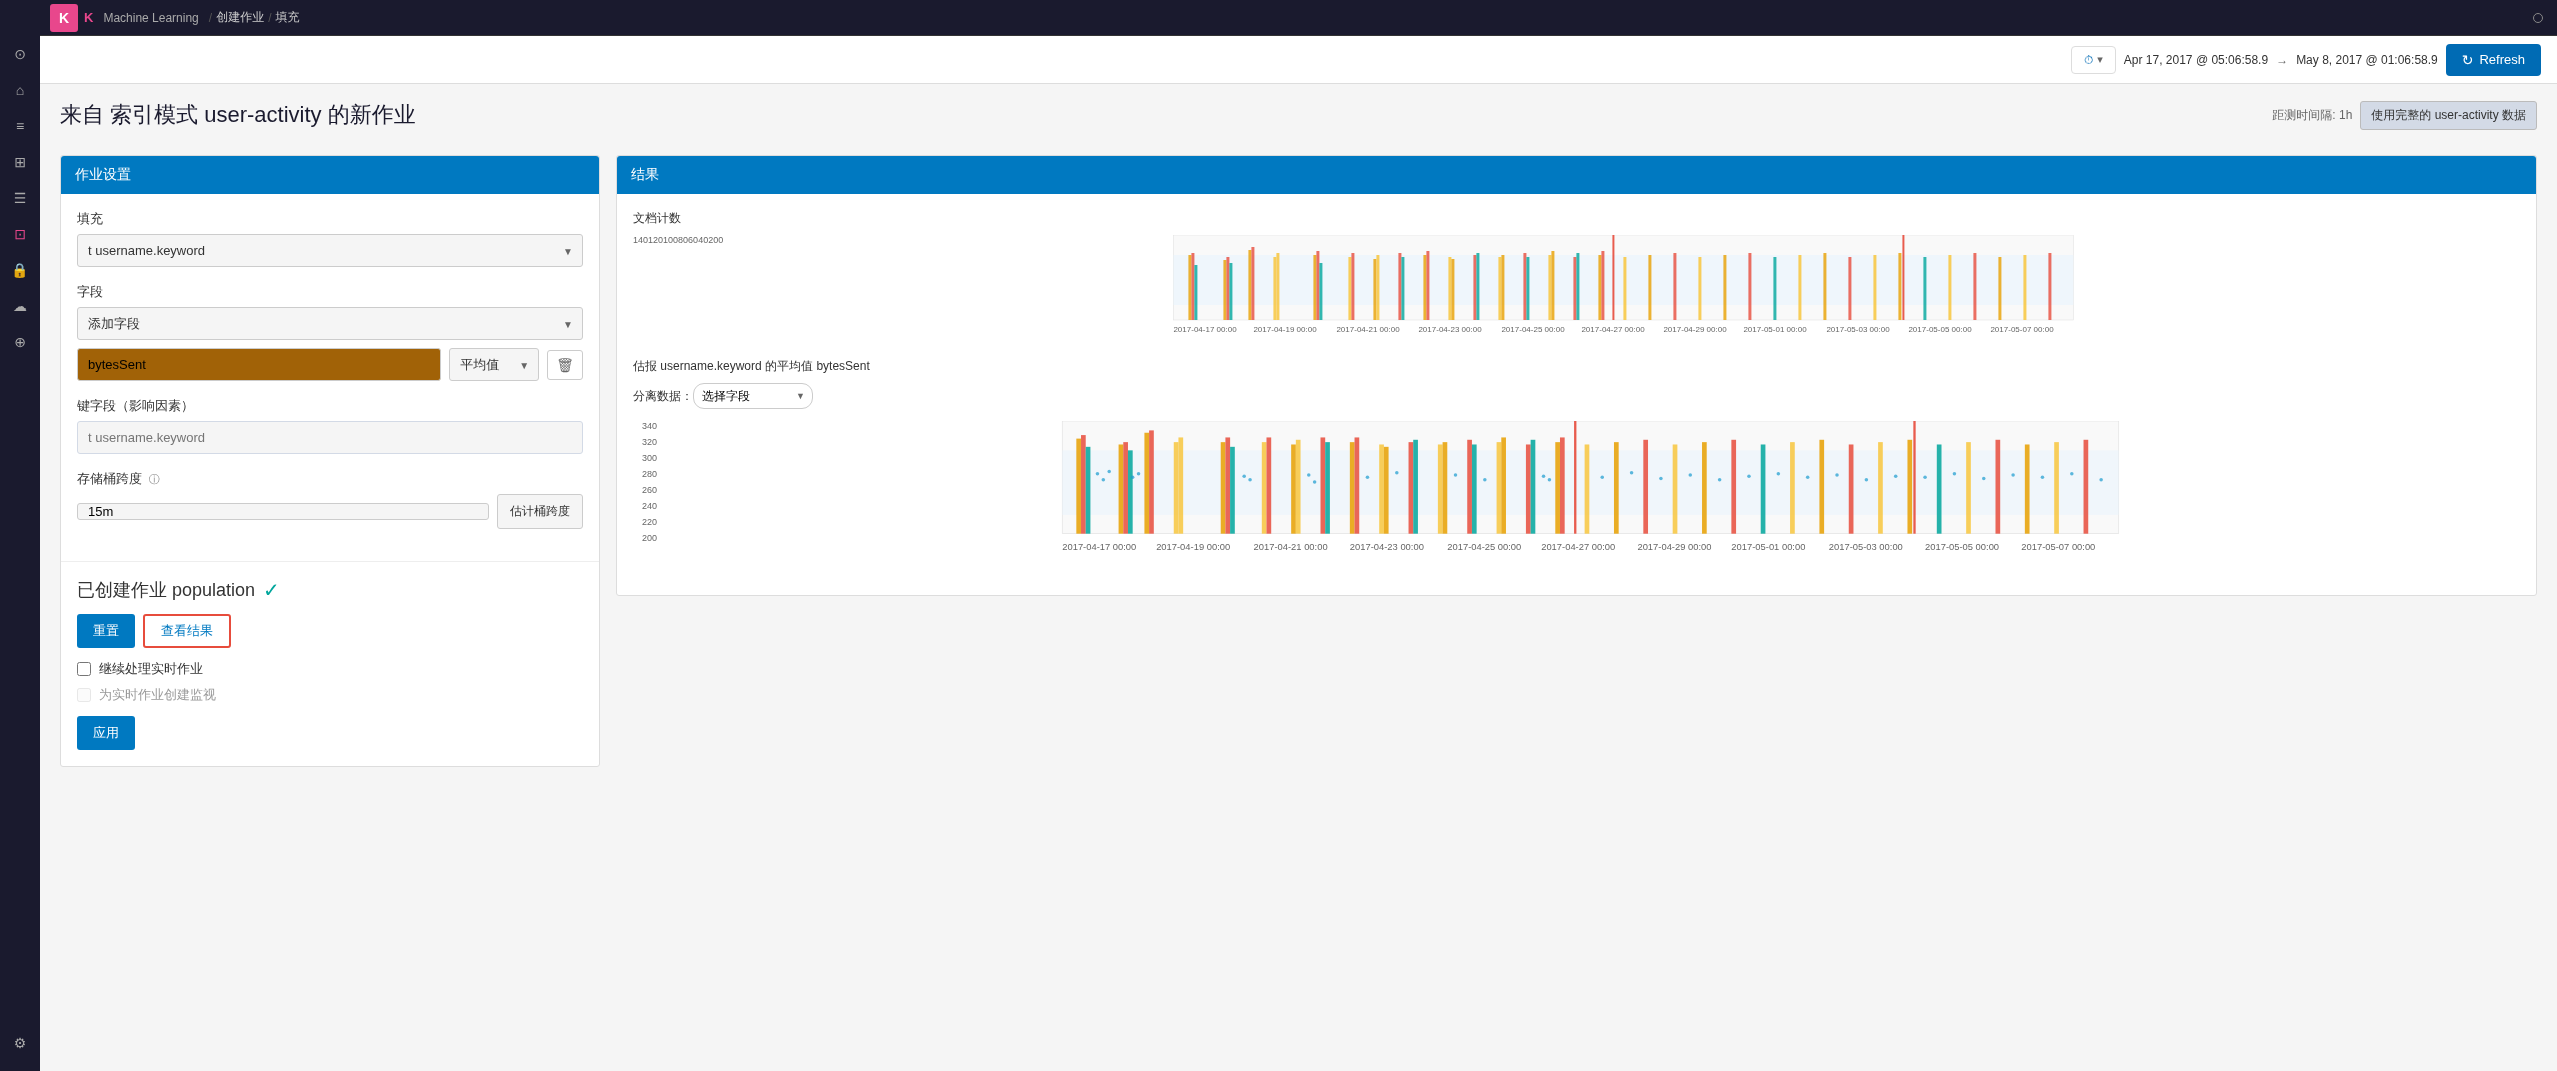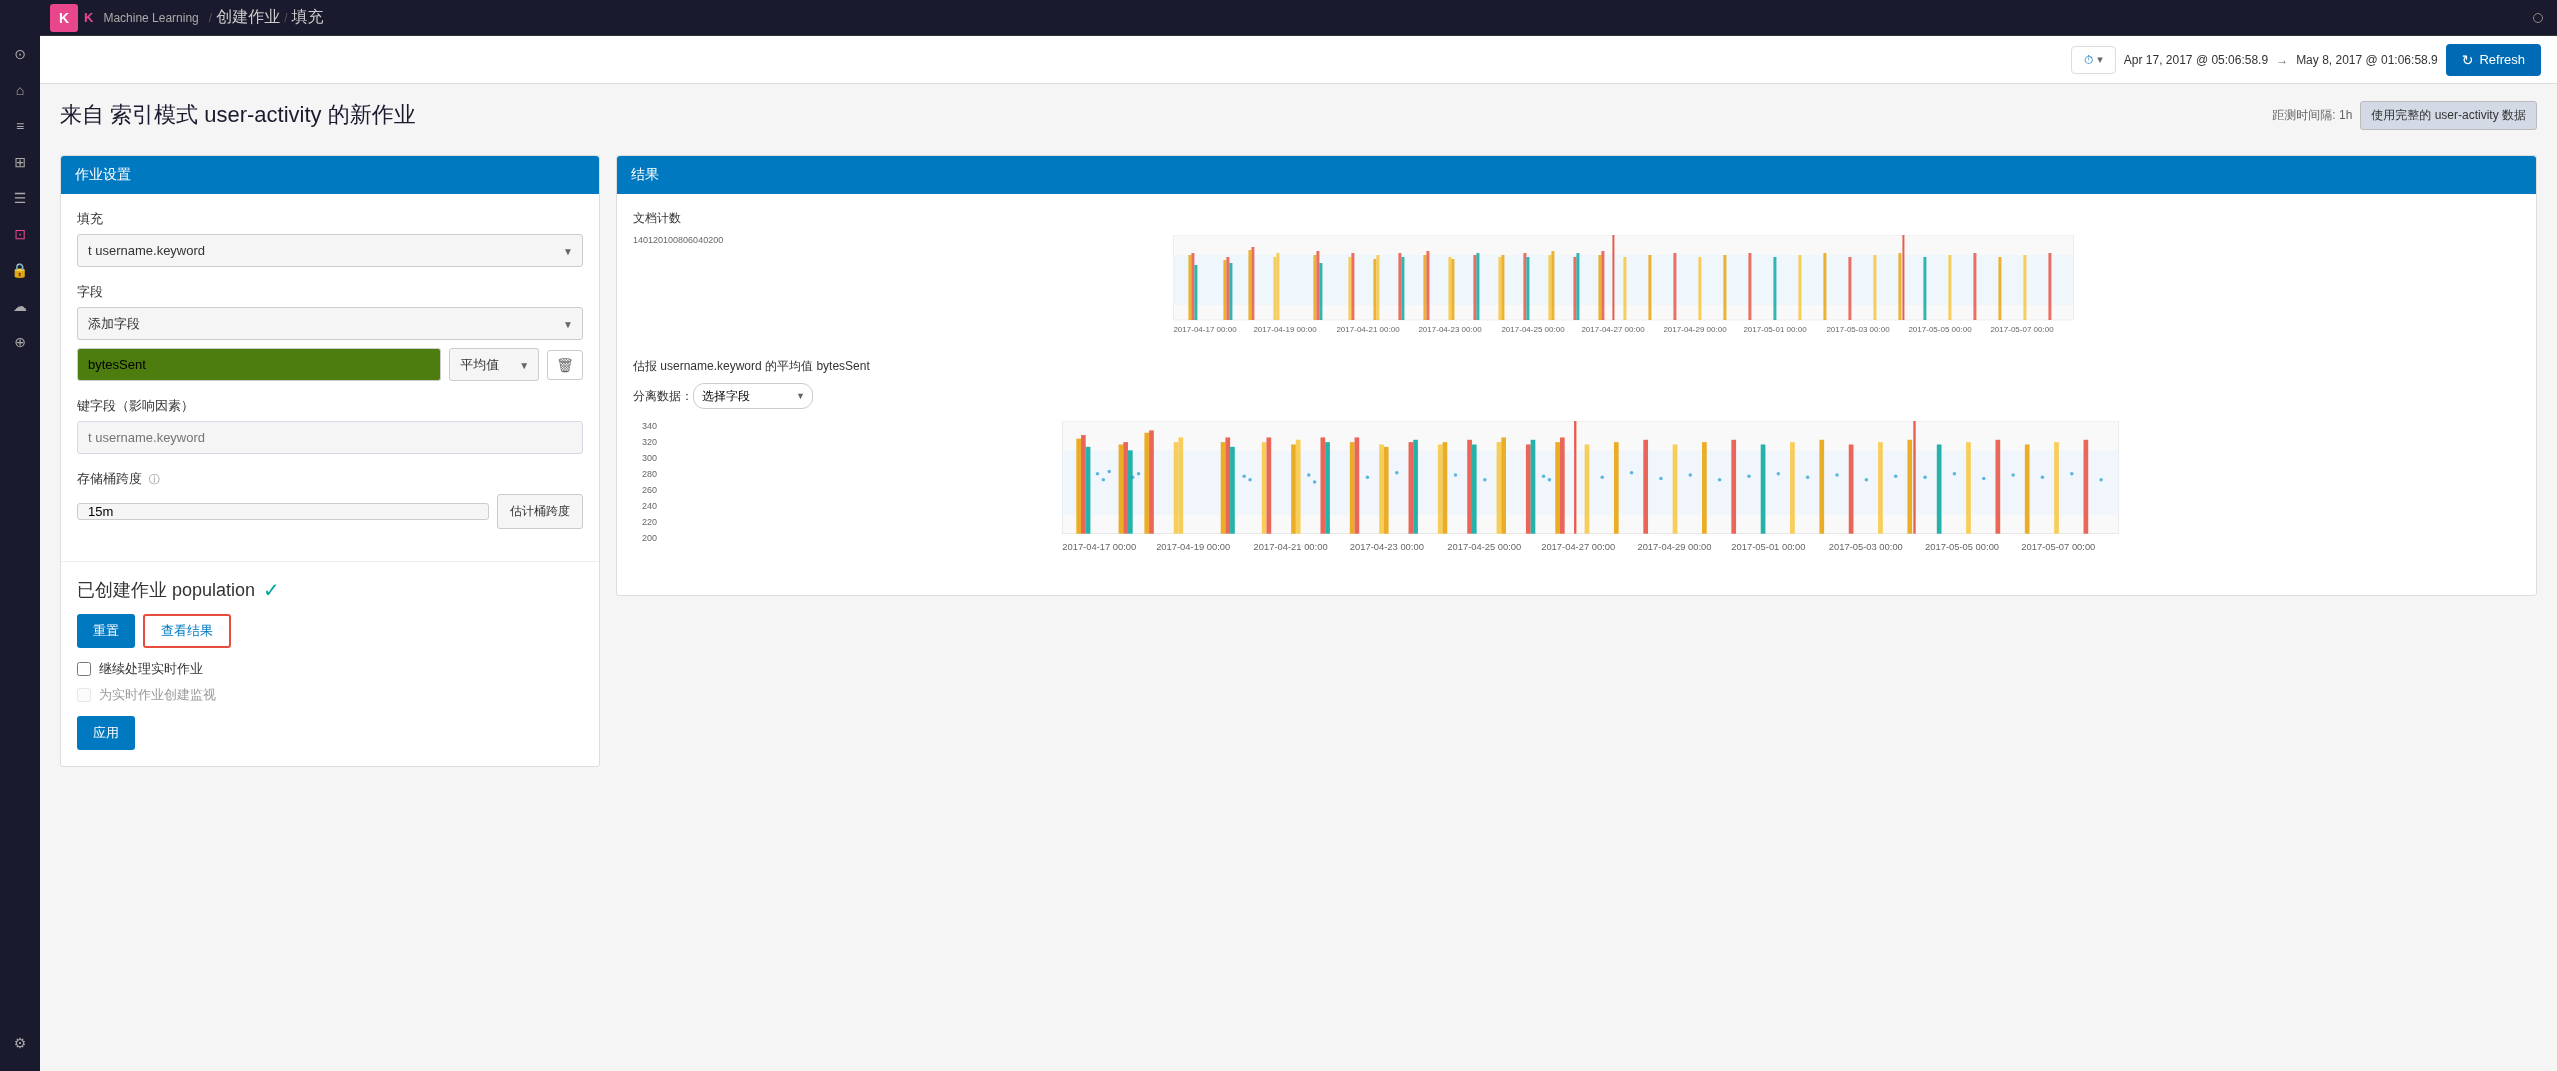--- a/index.html
+++ b/index.html
@@ -7,21 +7,21 @@
 
     
     .top-nav {
       display: flex; align-items: center;
       background: #1a1a2e; height: 36px; padding: 0 10px;
       border-bottom: 1px solid #333;
     }
     .top-nav-logo { width: 28px; height: 28px; background: #e8478c; border-radius: 3px; display: flex; align-items: center; justify-content: center; color: white; font-weight: bold; font-size: 14px; margin-right: 6px; }
     .top-nav-app { color: #aaa; font-size: 12px; margin-right: 6px; }
     .top-nav-separator { color: #555; margin: 0 4px; }
-    .breadcrumb-item { color: #ccc; font-size: 16px; }
+    .breadcrumb-item { color: #ccc; font-size: 12px; }
     .breadcrumb-item.active { color: #ccc; }
 
     
     .second-nav {
       display: flex; align-items: center; justify-content: flex-end;
       background: #fff; height: 48px; padding: 0 16px;
       border-bottom: 1px solid #ddd;
     }
     .time-filter { display: flex; align-items: center; gap: 8px; }
     .time-range-btn { 
@@ -54,21 +54,21 @@
     .form-group { margin-bottom: 16px; }
     .form-label { font-size: 13px; color: #333; margin-bottom: 6px; display: block; font-weight: 500; }
     .select-wrapper { position: relative; }
     .select-wrapper::after {
       content: '▼'; position: absolute; right: 10px; top: 50%; transform: translateY(-50%);
       font-size: 10px; color: #666; pointer-events: none;
     }
     .select-wrapper select { width: 100%; padding: 8px 30px 8px 10px; border: 1px solid #ccc; border-radius: 3px; background: #f5f5f5; font-size: 13px; color: #333; appearance: none; cursor: pointer; }
 
     .field-row { display: flex; gap: 8px; align-items: center; }
-    .field-input { flex: 1; padding: 8px 10px; border: 1px solid #ccc; border-radius: 3px; background: #4d7c0f; font-size: 13px; }
+    .field-input { flex: 1; padding: 8px 10px; border: 1px solid #ccc; border-radius: 3px; background: #a16207; font-size: 13px; }
     .field-select-small { width: 90px; }
     .field-delete-btn { background: white; border: 1px solid #ccc; border-radius: 3px; padding: 6px 8px; cursor: pointer; color: #666; font-size: 14px; }
 
     .key-field-input { width: 100%; padding: 8px 10px; border: 1px solid #d3dae6; border-radius: 3px; background: #f5f5f5; font-size: 13px; color: #999; }
 
     .bucket-row { display: flex; gap: 8px; align-items: center; }
     .bucket-input { flex: 1; padding: 0 10px; border: 1px solid #ccc; border-radius: 3px; background: #f5f5f5; font-size: 13px; }
     .estimate-btn { background: #f5f5f5; border: 1px solid #ccc; border-radius: 3px; padding: 8px 12px; cursor: pointer; font-size: 12px; color: #333; white-space: nowrap; }
 
     .success-section { padding: 16px; border-top: 1px solid #eee; }

